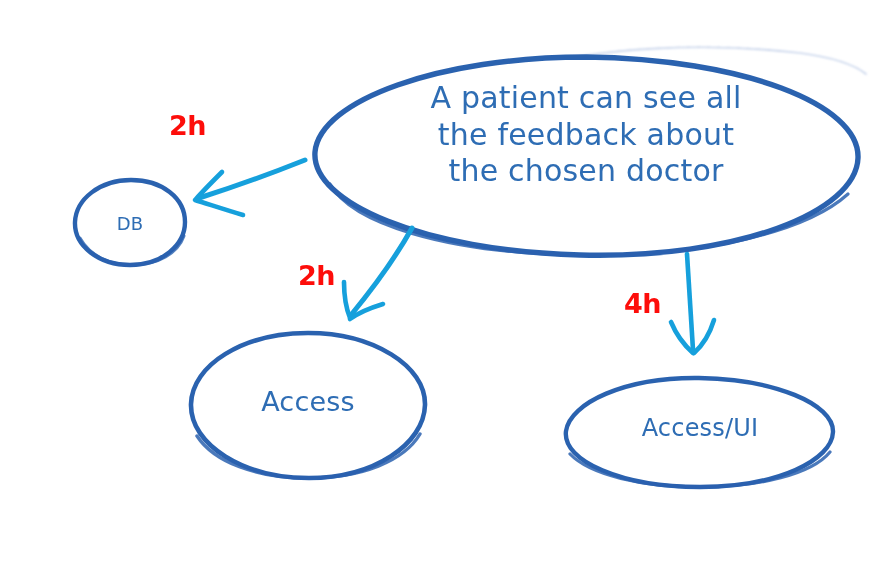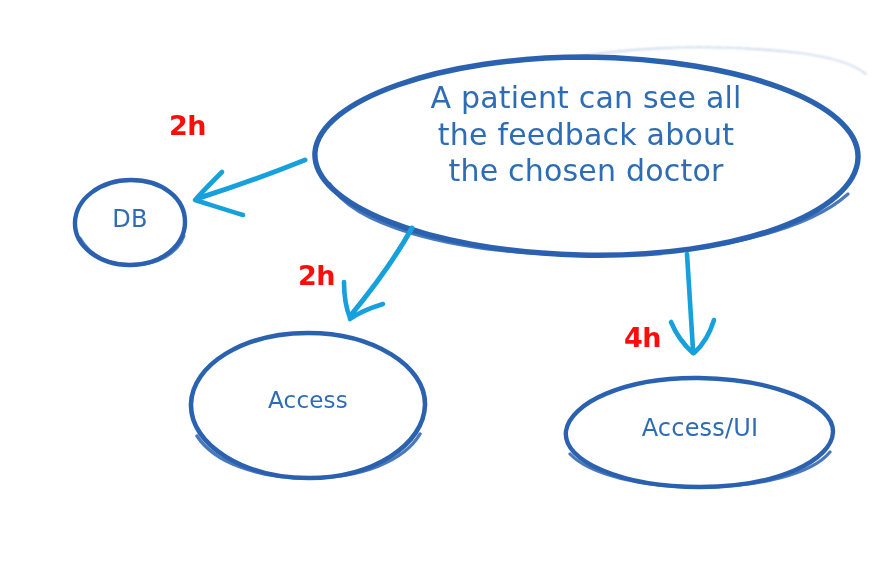--- a/index.html
+++ b/index.html
@@ -42,49 +42,49 @@
     user-select: none;
   }
   #main-node-label {
     left: 340px;
     top: 80px;
     width: 492px;
     font-size: 30px;
   }
   #db-node-label {
     left: 80px;
-    top: 205px;
+    top: 213px;
     width: 100px;
-    font-size: 24px;
+    font-size: 18px;
   }
   #access-node-label {
     left: 215px;
     top: 386px;
     width: 186px;
-    font-size: 23px;
+    font-size: 27px;
   }
   #output-node-label {
     left: 600px;
     top: 414px;
     width: 200px;
     font-size: 24px;
   }
   .time-label {
     position: absolute;
     color: #FD0D0A;
     font-family: "DejaVu Sans", sans-serif;
     font-weight: bold;
     font-size: 27px;
     letter-spacing: -0.5px;
     user-select: none;
     margin-left: 20px;
   }
   #time-label-db     { left: 149px; top: 110px; }
   #time-label-access { left: 278px; top: 260px; }
-  #time-label-output { left: 604px; top: 322px; }
+  #time-label-output { left: 604px; top: 288px; }
 </style>
 </head>
 <body>
 
 <div id="canvas-root">
 
   <svg class="board" viewBox="0 0 880 561" aria-hidden="true">
     <defs>
       <filter id="ink-soft" x="-25%" y="-25%" width="150%" height="150%">
         <feGaussianBlur stdDeviation="0.55"></feGaussianBlur>

